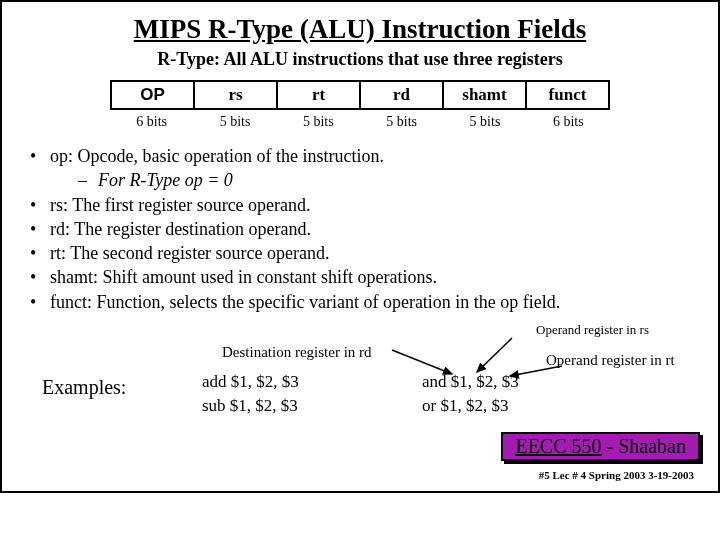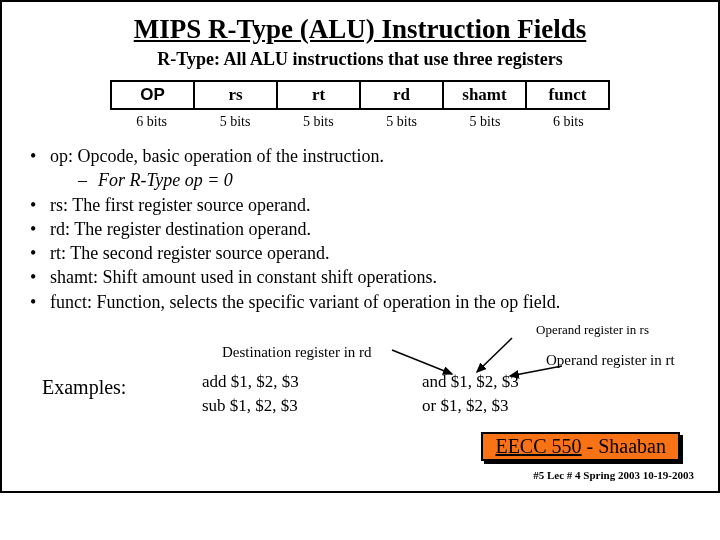--- a/index.html
+++ b/index.html
@@ -129,27 +129,27 @@
   svg.arrows {
     position: absolute;
     left: 0;
     top: 0;
     width: 680px;
     height: 110px;
     pointer-events: none;
   }
   .footer {
     position: absolute;
-    right: 38px;
+    right: 18px;
     bottom: 30px;
     border: 2px solid #000;
     box-shadow: 3px 3px 0 #000;
     padding: 1px 12px;
     font-size: 20px;
-    background: #f97316;
+    background: #a21caf;
   }
   .footer .course { text-decoration: underline; }
   .footline {
     position: absolute;
     right: 24px;
     bottom: 10px;
     font-size: 11px;
     font-weight: bold;
   }
 </style>
@@ -216,15 +216,15 @@
     </div>
     <div class="col-b">
       <div>and $1, $2, $3</div>
       <div>or $1, $2, $3</div>
     </div>
   </div>
 
   <div class="footer">
     <span class="course">EECC 550</span><span> - </span><span>Shaaban</span>
   </div>
-  <div class="footline">#5   Lec # 4   Spring 2003   10-19-2003</div>
+  <div class="footline">#5   Lec # 4   Spring 2003   3-19-2003</div>
 
 </div>
 
 </body></html>

